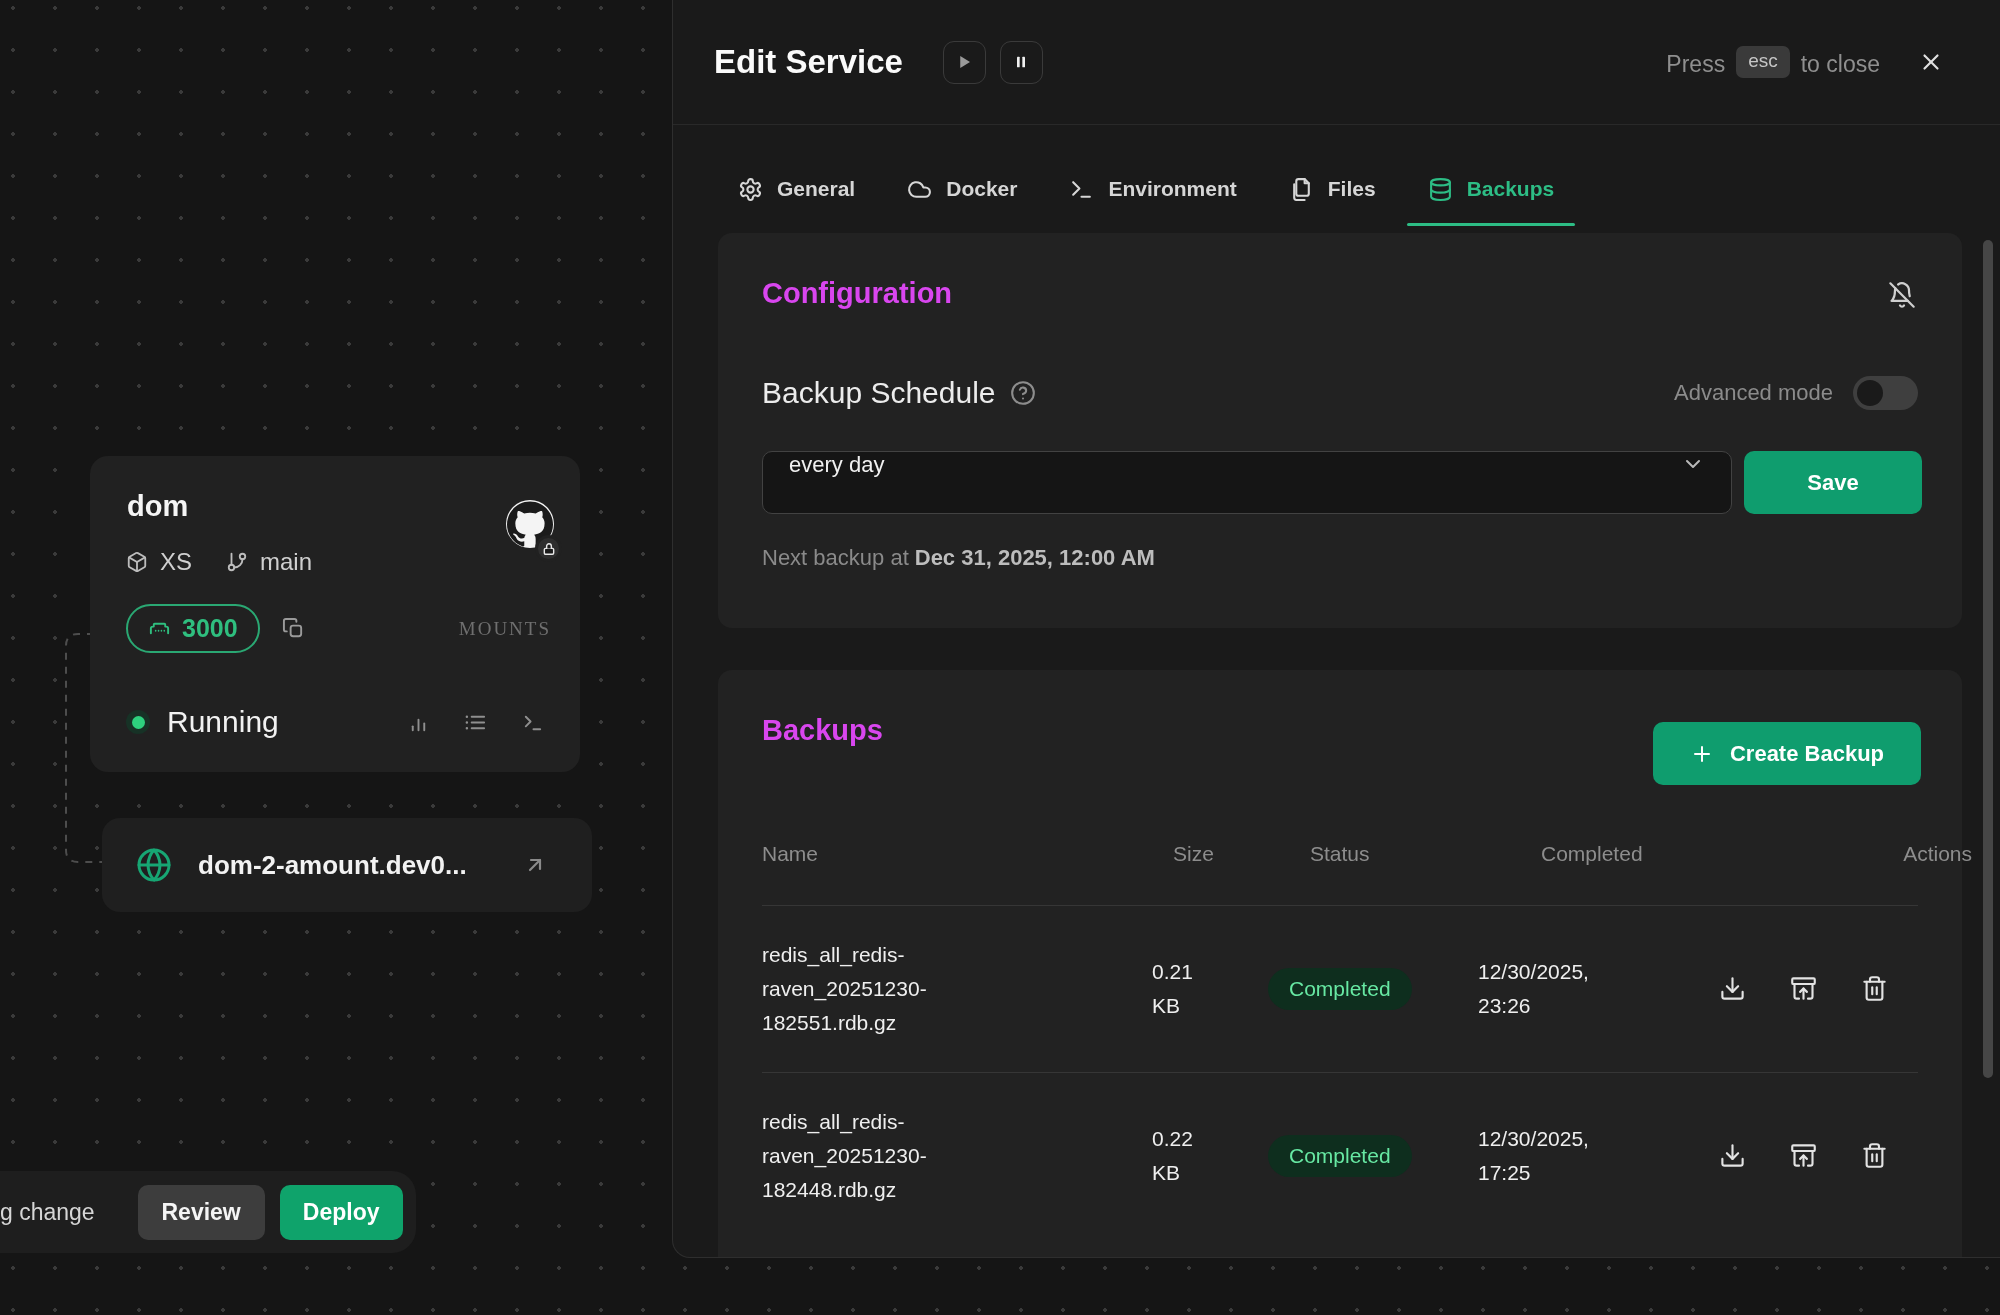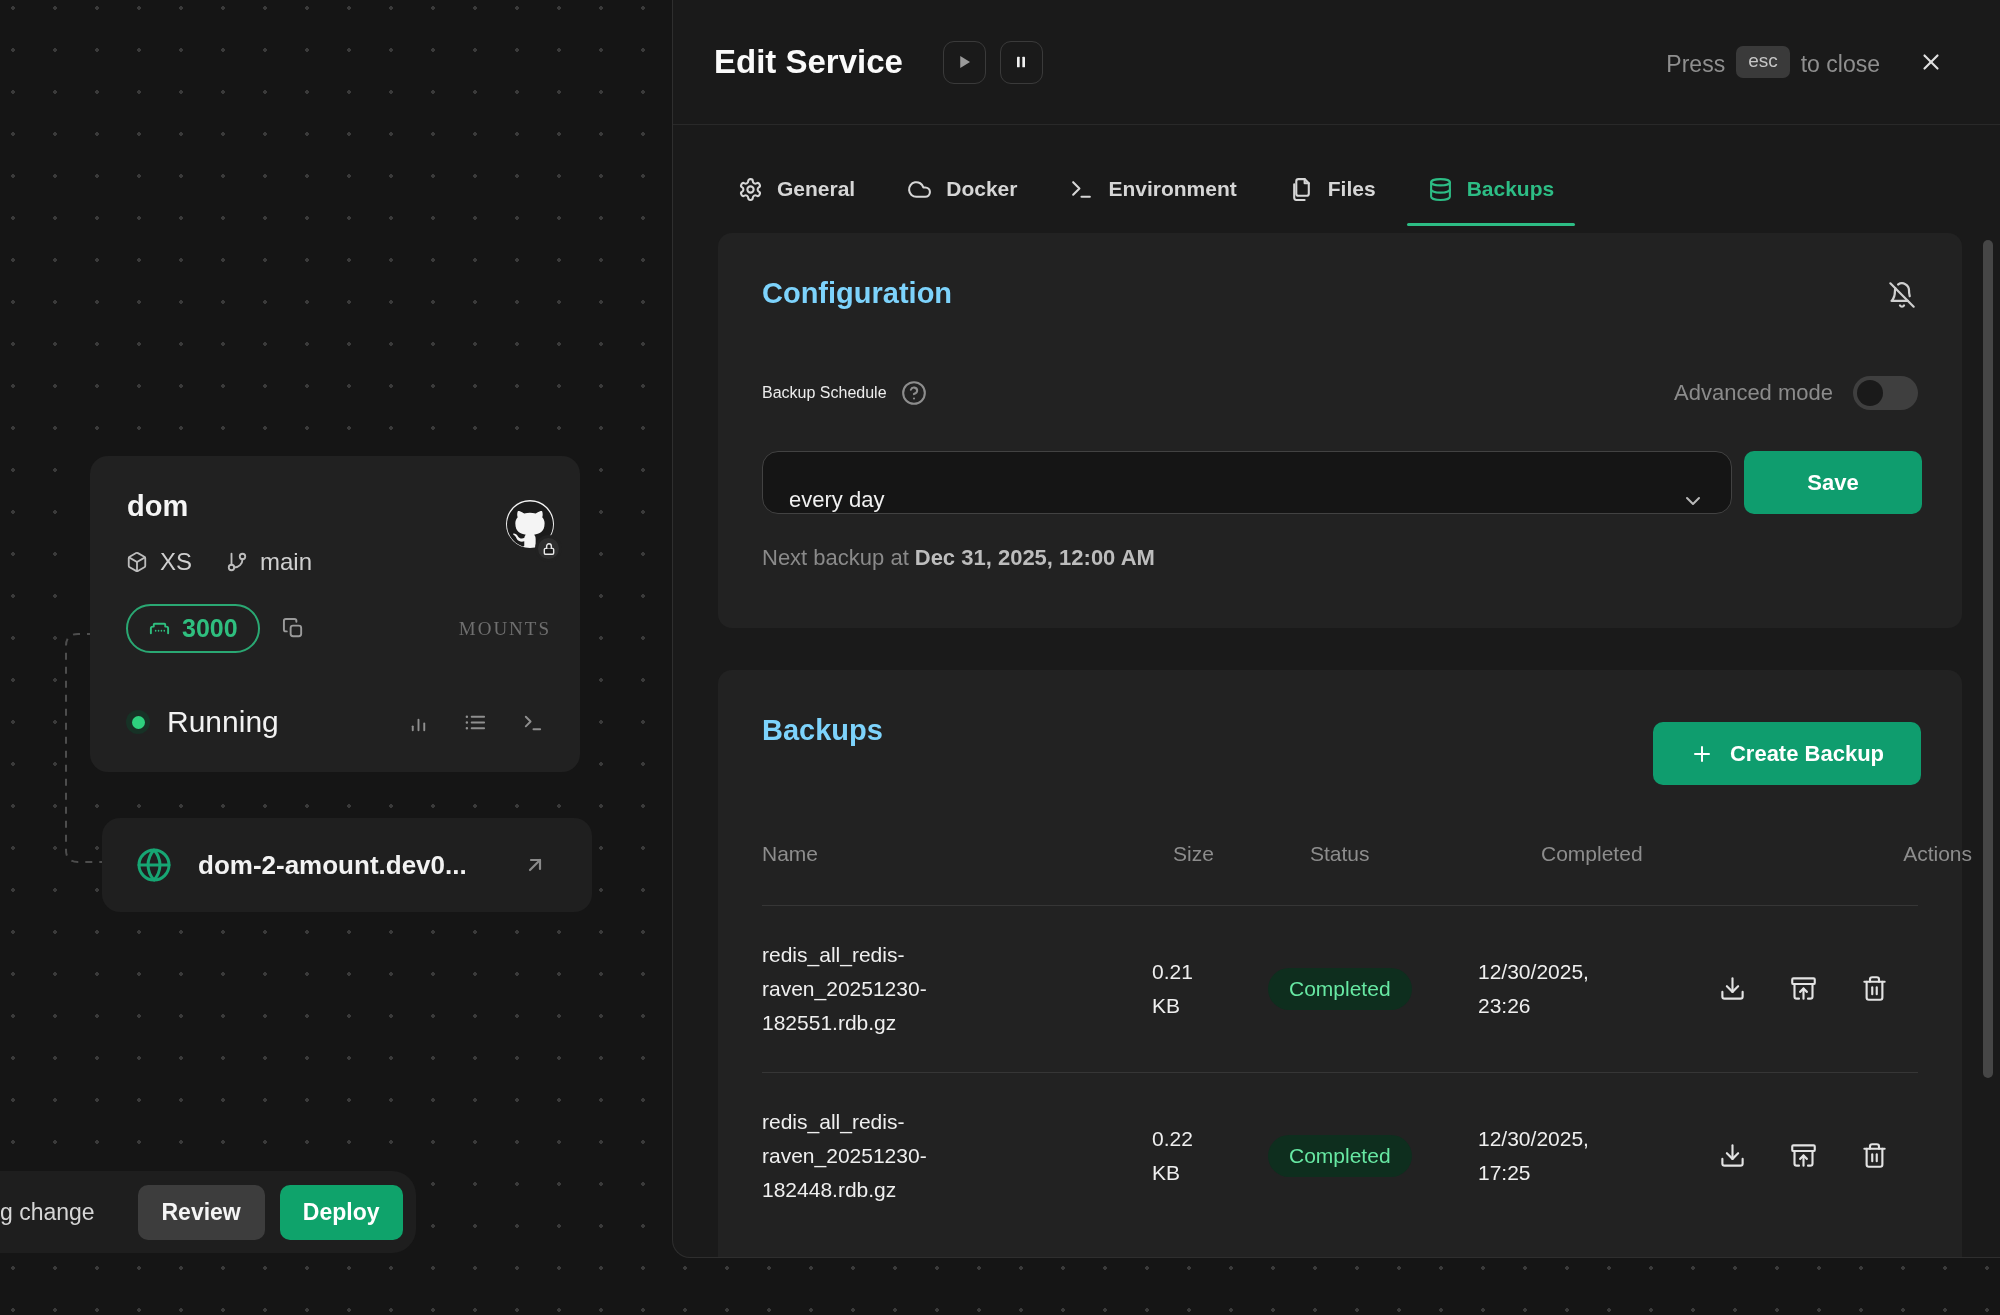--- a/index.html
+++ b/index.html
@@ -71,31 +71,31 @@
 
   .tabs { position:absolute; top:152px; left:44px; height:74px; display:flex; gap:10px; }
   .tab { position:relative; display:flex; align-items:center; gap:14px; padding:0 21px;
     font-size:21px; font-weight:600; color:#d6d6d6; cursor:pointer; }
   .tab.active { color:#2dbd85; }
   .tab.active::after { content:""; position:absolute; left:0; right:0; bottom:0; height:3px;
     background:#2dbd85; border-radius:2px; }
 
   .card { position:absolute; left:45px; width:1244px; background:#222222; border-radius:14px; }
   .config-card { top:233px; height:395px; }
-  .card-title { position:absolute; left:44px; top:44px; font-size:29px; font-weight:700; color:#7dd3fc; }
+  .card-title { position:absolute; left:44px; top:44px; font-size:29px; font-weight:700; color:#d946ef; }
   .bell-btn { position:absolute; right:46px; top:48px; background:none; border:none; color:#cfcfcf; cursor:pointer; }
   .sched-row { position:absolute; left:44px; right:44px; top:143px; display:flex; align-items:center; }
-  .sched-label { font-size:16px; color:#ececec; }
+  .sched-label { font-size:30px; color:#ececec; }
   .help-btn { margin-left:14px; background:none; border:none; color:#8d8d8d; display:flex; cursor:pointer; }
   .adv-label { margin-left:auto; font-size:22px; color:#8b8b8b; }
   .toggle { margin-left:20px; width:65px; height:34px; border-radius:17px; background:#3f3f3f;
     position:relative; cursor:pointer; }
   .toggle .knob { position:absolute; left:4px; top:4px; width:26px; height:26px; border-radius:50%; background:#1a1a1a; }
   .select { position:absolute; left:44px; top:218px; width:970px; height:63px; background:#151515;
-    border:1px solid #424242; border-radius:16px; display:flex; align-items:flex-end; padding:0 26px; cursor:pointer; }
+    border:1px solid #424242; border-radius:10px; display:flex; align-items:flex-start; padding:0 26px; cursor:pointer; }
   .select-value { font-size:22px; color:#f0f0f0; }
   .select .chev { margin-left:auto; color:#b9b9b9; display:flex; }
   .save-btn { position:absolute; left:1026px; top:218px; width:178px; height:63px; border-radius:10px;
     background:#0f9d6e; color:#fff; font-size:22px; font-weight:600; }
   .next-backup { position:absolute; left:44px; top:312px; font-size:22px; color:#8a8a8a; }
   .next-backup b { color:#bdbdbd; font-weight:600; margin-left:6px; }
 
   .backups-card { top:670px; height:640px; }
   .create-btn { position:absolute; left:935px; top:52px; width:268px; height:63px; border-radius:10px;
     background:#0f9d6e; color:#fff; display:flex; align-items:center; justify-content:center; gap:16px;

